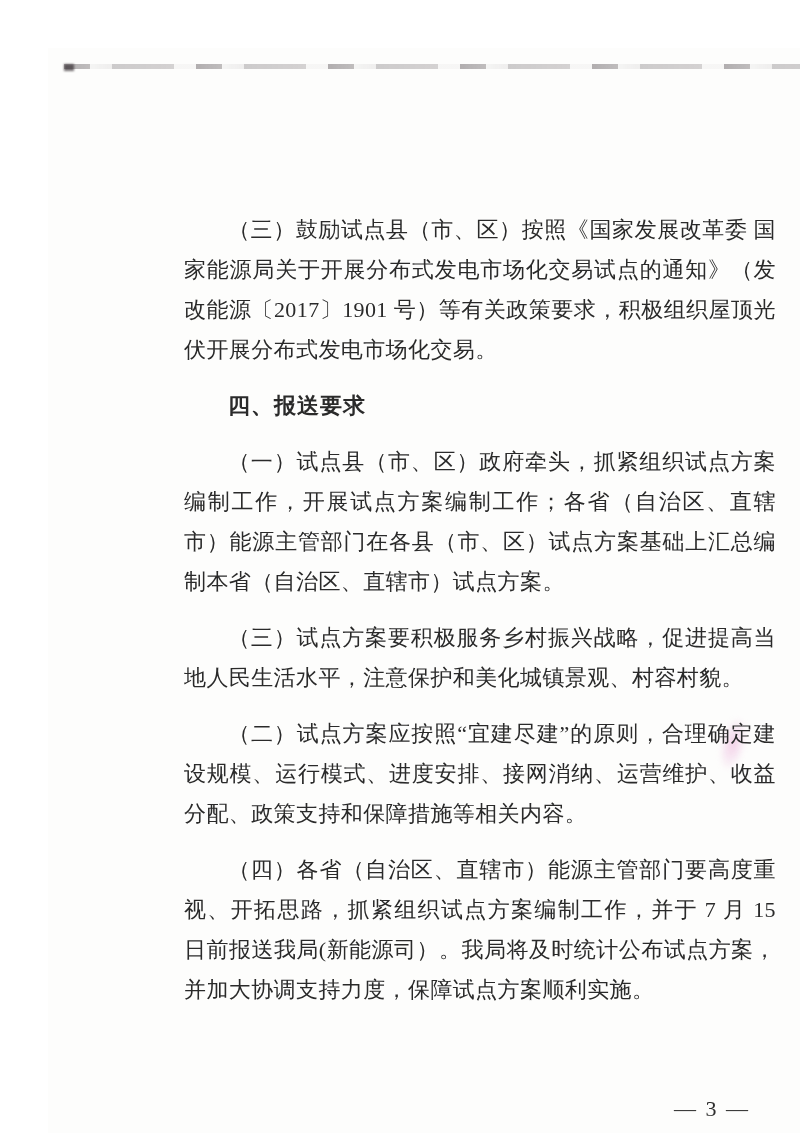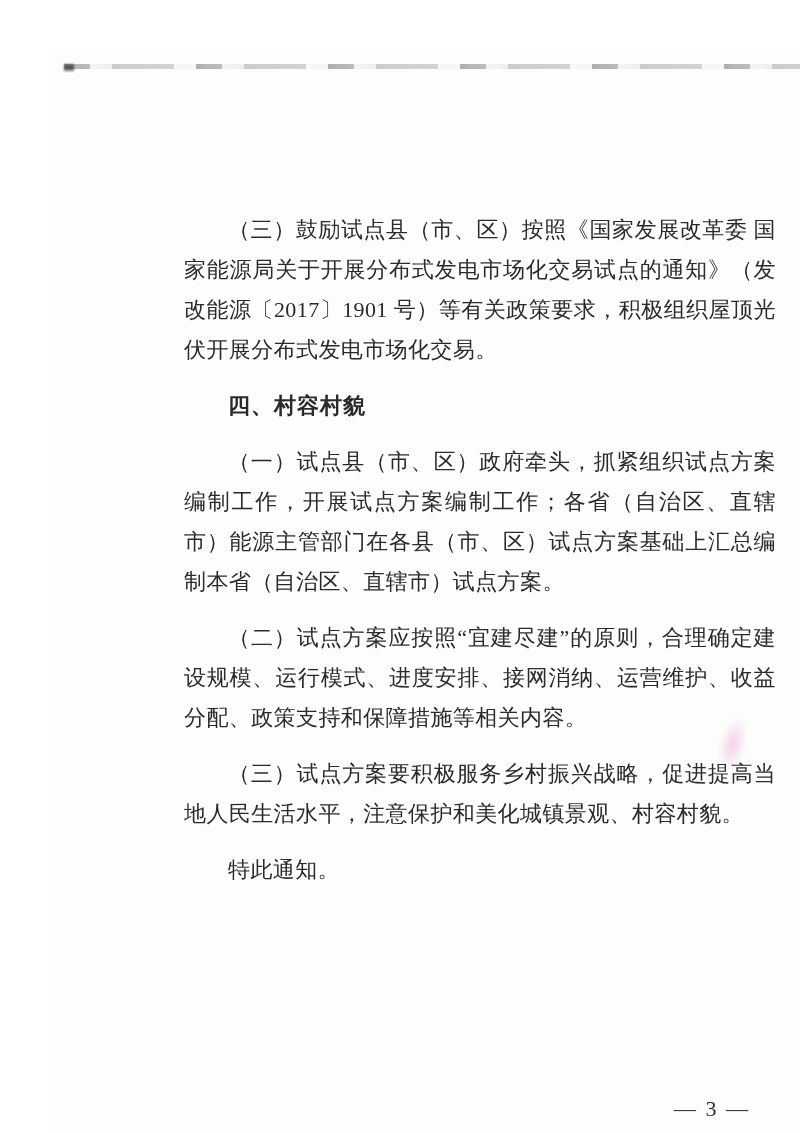--- a/index.html
+++ b/index.html
@@ -84,22 +84,22 @@
 <body>
 
 <div class="paper">
 
   <div class="scan-noise-top"></div>
   <div class="scan-corner-mark"></div>
   <div class="smudge-pink"></div>
 
   <main class="doc">
     <p class="body">（三）鼓励试点县（市、区）按照《国家发展改革委 国家能源局关于开展分布式发电市场化交易试点的通知》（发改能源〔2017〕1901 号）等有关政策要求，积极组织屋顶光伏开展分布式发电市场化交易。</p>
-    <p class="heading">四、村容村貌</p>
+    <p class="heading">四、报送要求</p>
     <p class="body">（一）试点县（市、区）政府牵头，抓紧组织试点方案编制工作，开展试点方案编制工作；各省（自治区、直辖市）能源主管部门在各县（市、区）试点方案基础上汇总编制本省（自治区、直辖市）试点方案。</p>
+    <p class="body">（三）试点方案要积极服务乡村振兴战略，促进提高当地人民生活水平，注意保护和美化城镇景观、村容村貌。</p>
     <p class="body">（二）试点方案应按照“宜建尽建”的原则，合理确定建设规模、运行模式、进度安排、接网消纳、运营维护、收益分配、政策支持和保障措施等相关内容。</p>
-    <p class="body">（三）试点方案要积极服务乡村振兴战略，促进提高当地人民生活水平，注意保护和美化城镇景观、村容村貌。</p>
-    <p class="body">特此通知。</p>
+    <p class="body">（四）各省（自治区、直辖市）能源主管部门要高度重视、开拓思路，抓紧组织试点方案编制工作，并于 7 月 15 日前报送我局(新能源司）。我局将及时统计公布试点方案，并加大协调支持力度，保障试点方案顺利实施。</p>
   </main>
 
   <div class="page-number">— 3 —</div>
 
 </div>
 
 </body></html>

